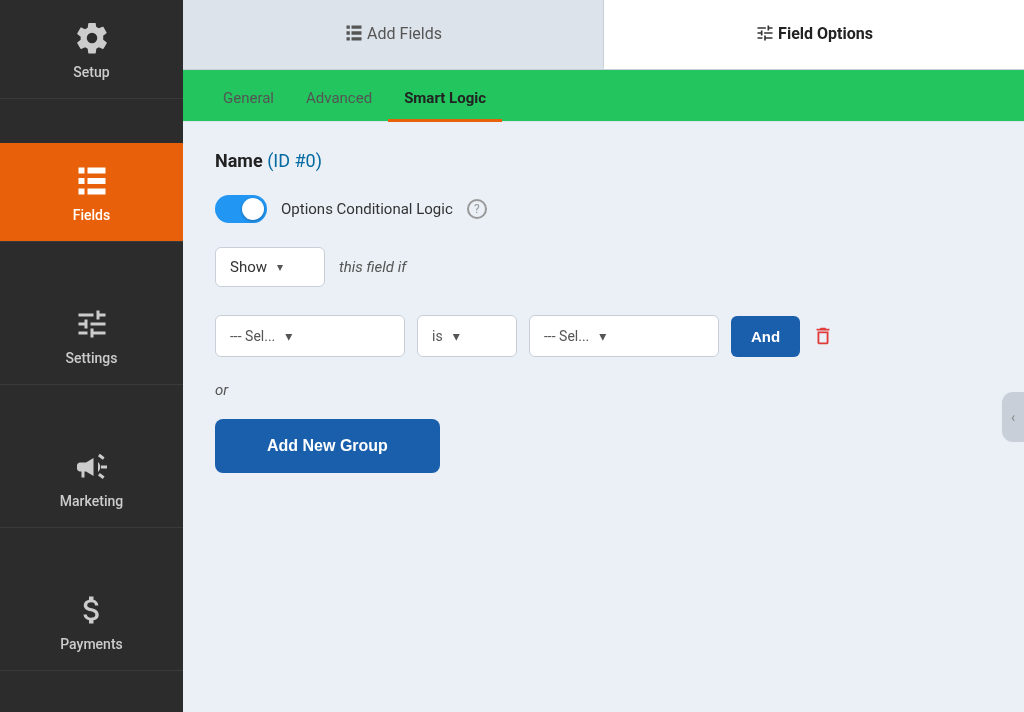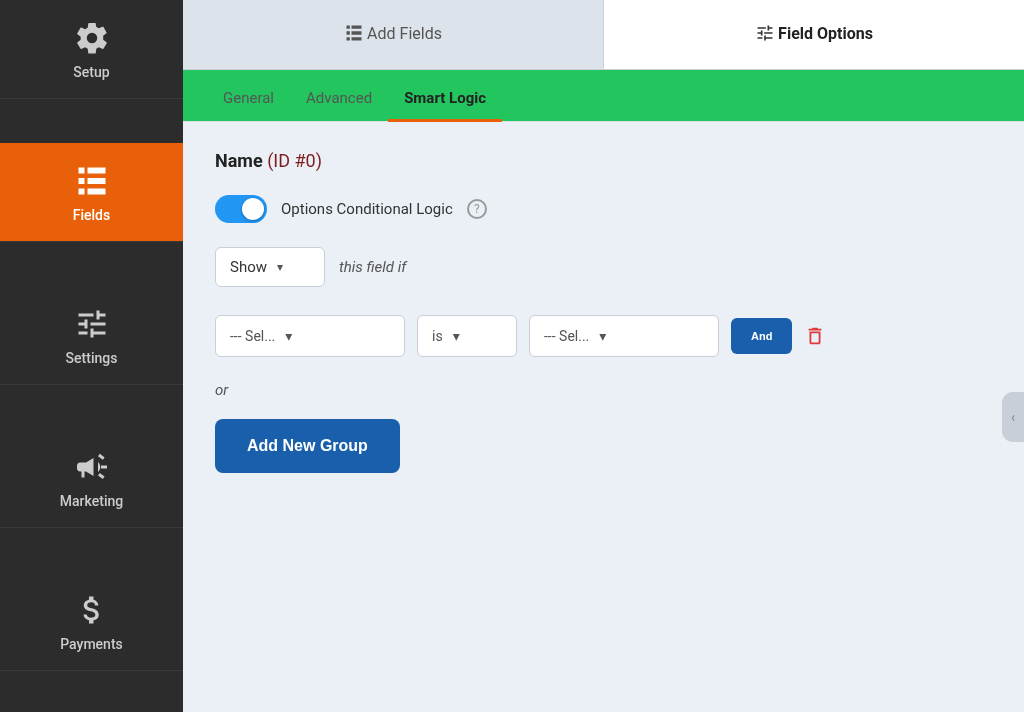--- a/index.html
+++ b/index.html
@@ -139,21 +139,21 @@
 
     .field-title {
       font-size: 18px;
       font-weight: 700;
       color: #222;
       margin-bottom: 24px;
     }
 
     .field-title .field-id {
       font-weight: 400;
-      color: #7f1d1d;
+      color: #0369a1;
       margin-top: 28px;
     }
 
     
     .toggle-row {
       display: flex;
       align-items: center;
       gap: 14px;
       margin-bottom: 24px;
     }
@@ -264,21 +264,21 @@
     .condition-select.medium {
       min-width: 100px;
     }
 
     .and-button {
       background: #1a5fac;
       color: #fff;
       border: none;
       border-radius: 6px;
       padding: 12px 20px;
-      font-size: 11px;
+      font-size: 15px;
       font-weight: 600;
       cursor: pointer;
     }
 
     .delete-button {
       background: none;
       border: none;
       cursor: pointer;
       color: #e03a3a;
       font-size: 20px;
@@ -293,21 +293,21 @@
       font-size: 15px;
       margin-bottom: 20px;
     }
 
     
     .add-group-button {
       background: #1a5fac;
       color: #fff;
       border: none;
       border-radius: 8px;
-      padding: 18px 32px;
+      padding: 18px 52px;
       font-size: 16px;
       font-weight: 600;
       cursor: pointer;
       display: inline-block;
     }
 
     
     .scroll-handle {
       position: absolute;
       right: 0;

